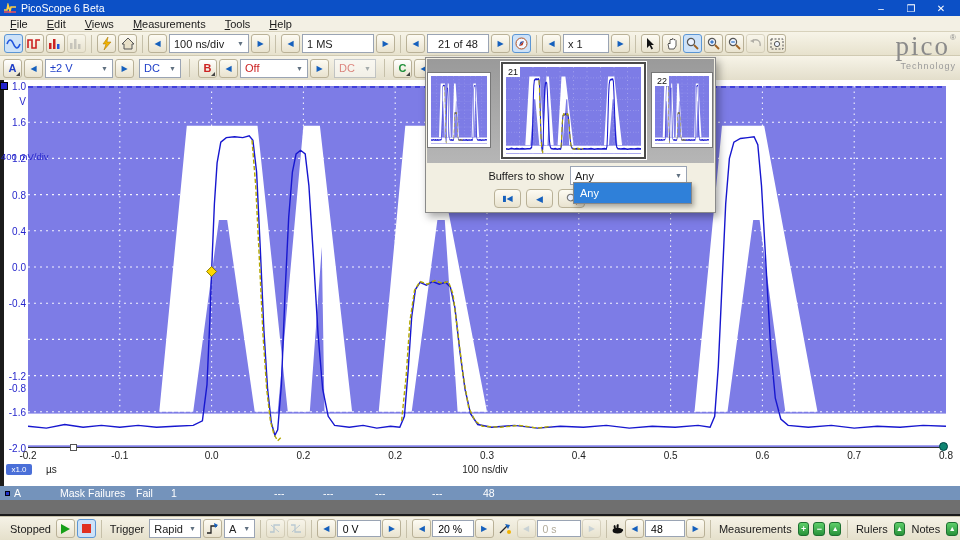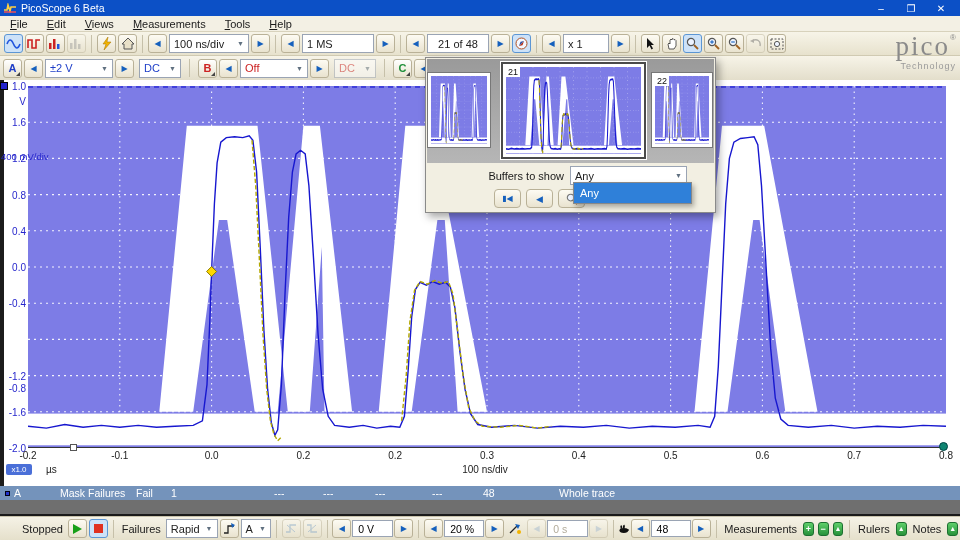--- a/index.html
+++ b/index.html
@@ -59,21 +59,21 @@
   .mtable { position:absolute; left:0; top:486px; width:960px; height:28px; background:#6f6f6f; }
   .mhead { display:flex; height:14px; background:#757575; color:#fff; font-size:9.5px; align-items:center; }
   .mrow { display:flex; height:14px; background:#7493bb; color:#fff; font-size:10.5px; align-items:center; }
   .mcell { padding-left:8px; border-left:1px solid #9a9a9a; height:100%; display:flex; align-items:center; white-space:nowrap; overflow:hidden; }
   .mrow .mcell { border-left:1px solid transparent; }
   .rowsq { width:5px; height:5px; background:#2233cc; border:1px solid #001; margin-right:4px; margin-left:-4px; }
   .tmin { position:absolute; right:6px; top:2px; width:8px; height:3px; background:#fff; }
   .blackstrip { position:absolute; left:0; top:514px; width:960px; height:4px; background:#1a1a1a; }
 
   
-  .statusbar { position:absolute; left:0; top:516px; width:960px; height:24px; background:linear-gradient(#f5f2e6,#e5e0cb); border-top:1px solid #c9c3ac; display:flex; align-items:center; padding-left:18px; }
+  .statusbar { position:absolute; left:0; top:516px; width:960px; height:24px; background:linear-gradient(#f5f2e6,#e5e0cb); border-top:1px solid #c9c3ac; display:flex; align-items:center; padding-left:6px; }
   .slabel { font-size:11px; color:#1a1a1a; margin:0 4px; white-space:nowrap; }
   .sbox { height:17px; background:#fff; border:1px solid #9aa4b4; font-size:10.5px; display:flex; align-items:center; padding:0 5px; min-width:40px; }
   .sbox.dim { color:#b2ab9a; }
   .greenbtn { width:14px; height:14px; border-radius:3px; background:linear-gradient(#5fcf6a,#27923a); border:1px solid #1c7030; color:#fff; font-size:9px; font-weight:bold; display:flex; align-items:center; justify-content:center; margin:0 2px; }
 
   
   .popup { position:absolute; left:425px; top:57px; width:291px; height:156px; background:#f2efe2; border:1px solid #8a8a8a; box-shadow:3px 4px 8px rgba(0,0,0,.35); }
   .filmstrip { position:absolute; left:1px; top:1px; width:287px; height:104px; background:linear-gradient(#9a9a9a,#b6b6b6); }
   .thumb { position:absolute; background:#fff; border:1px solid #777; }
   .thumb svg { position:absolute; left:3px; top:3px; }
@@ -376,39 +376,38 @@
         </div>
       <div class="mcell" style="width:76px">Mask Failures</div>
       <div class="mcell" style="width:35px">Fail</div>
       <div class="mcell" style="width:52px">1</div>
       <div class="mcell" style="width:51px"></div>
       <div class="mcell" style="width:49px">---</div>
       <div class="mcell" style="width:52px">---</div>
       <div class="mcell" style="width:57px">---</div>
       <div class="mcell" style="width:51px">---</div>
       <div class="mcell" style="width:76px">48</div>
-      <div class="mcell" style="flex:1">Whole trace</div>
     </div>
   </div>
   <div class="blackstrip"></div>
 
   <div class="statusbar">
     <span class="slabel">Stopped</span>
     <div class="tbtn">
       <svg width="9" height="10" viewBox="0 0 9 10">
           <polygon points="0,0 9,5 0,10" fill="#18a018"></polygon>
         </svg>
     </div>
     <div class="tbtn active">
       <svg width="9" height="9" viewBox="0 0 9 9">
           <rect width="9" height="9" fill="#e03020"></rect>
         </svg>
     </div>
     <div class="tsep"></div>
-    <span class="slabel">Failures</span>
+    <span class="slabel">Trigger</span>
     <div class="combo" style="width:52px">
         <span>Rapid</span>
         <span class="dd">▼</span>
       </div>
     <div class="tbtn">
       <svg width="13" height="12" viewBox="0 0 13 12">
           <polyline points="1,10 5,10 5,3 11,3" fill="none" stroke="#222" stroke-width="1.3"></polyline>
           <polygon points="8,0 12,2 9,5" fill="#1560bd"></polygon>
         </svg>
     </div>

